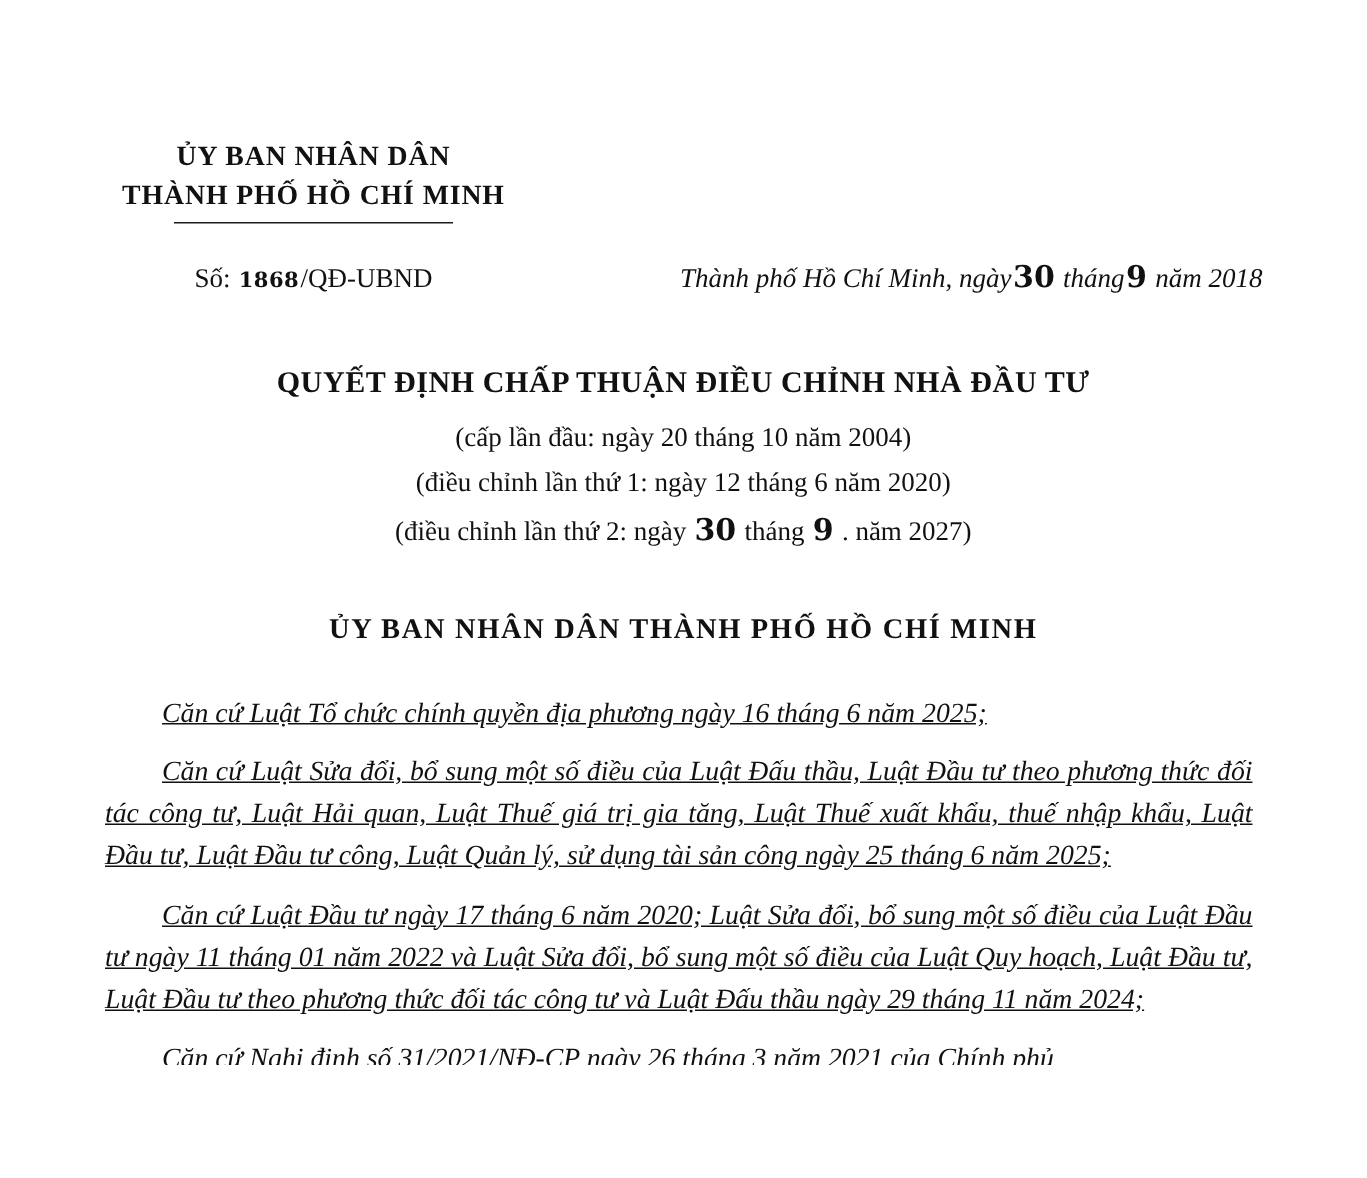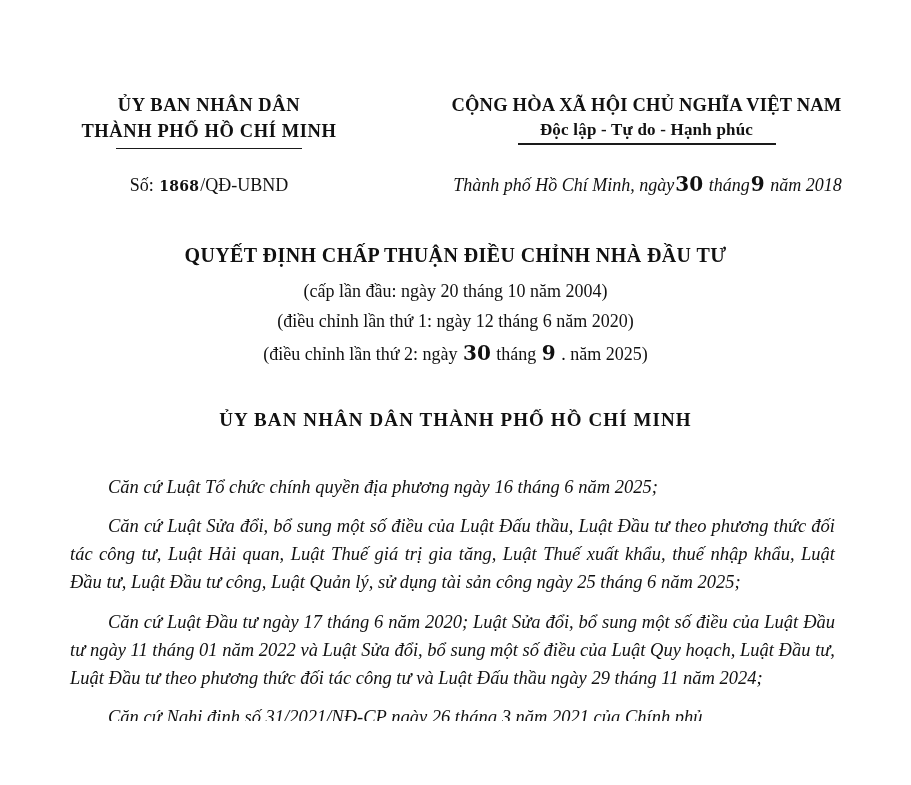--- a/index.html
+++ b/index.html
@@ -131,26 +131,27 @@
   .issuer {
     text-align: center;
     font-size: 19px;
     font-weight: bold;
     letter-spacing: 1.1px;
     margin-top: 44px;
   }
 
   
   .body-text {
-    margin-top: 42px;
+    margin-top: 31px;
     padding: 0 76px 0 70px;
     font-size: 18.5px;
     font-style: italic;
     line-height: 1.52;
     text-align: justify;
+    text-decoration: underline;
   }
   .body-text p {
     margin: 0 0 11px 0;
     text-indent: 38px;
   }
   .cut-off {
     overflow: hidden;
     height: 18px;
     position: relative;
   }
@@ -161,25 +162,20 @@
 </head>
 <body>
 
 <div class="page">
 
   <div class="header">
     <div class="header-left">
       <div class="org-name">ỦY BAN NHÂN DÂN</div>
       <div class="org-name">THÀNH PHỐ HỒ CHÍ MINH</div>
       <div class="underline-short"></div>
-    </div>
-    <div class="header-right">
-      <div class="nation-name">CỘNG HÒA XÃ HỘI CHỦ NGHĨA VIỆT NAM</div>
-      <div class="motto">Độc lập - Tự do - Hạnh phúc</div>
-      <div class="underline-long"></div>
     </div>
   </div>
 
   <div class="numline">
     <div class="numline-left">
       <span>Số:</span>
       <span class="handwritten">1868</span><span>/QĐ-UBND</span>
     </div>
     <div class="numline-right">
       <span>Thành phố Hồ Chí Minh, ngày</span><span class="hw-small">30</span>
@@ -190,21 +186,21 @@
 
   <div class="title-block">
     <div class="doc-title">QUYẾT ĐỊNH CHẤP THUẬN ĐIỀU CHỈNH NHÀ ĐẦU TƯ</div>
     <div class="sub-line first">(cấp lần đầu: ngày 20 tháng 10 năm 2004)</div>
     <div class="sub-line">(điều chỉnh lần thứ 1: ngày 12 tháng 6 năm 2020)</div>
     <div class="sub-line">
       <span>(điều chỉnh lần thứ 2: ngày</span>
       <span class="hw-small">30</span>
       <span>tháng</span>
       <span class="hw-small">9</span>
-      <span>. năm 2025)</span>
+      <span>. năm 2027)</span>
     </div>
   </div>
 
   <div class="issuer">ỦY BAN NHÂN DÂN THÀNH PHỐ HỒ CHÍ MINH</div>
 
   <div class="body-text">
     <p>Căn cứ Luật Tổ chức chính quyền địa phương ngày 16 tháng 6 năm 2025;</p>
     <p>Căn cứ Luật Sửa đổi, bổ sung một số điều của Luật Đấu thầu, Luật Đầu tư theo phương thức đối tác công tư, Luật Hải quan, Luật Thuế giá trị gia tăng, Luật Thuế xuất khẩu, thuế nhập khẩu, Luật Đầu tư, Luật Đầu tư công, Luật Quản lý, sử dụng tài sản công ngày 25 tháng 6 năm 2025;</p>
     <p>Căn cứ Luật Đầu tư ngày 17 tháng 6 năm 2020; Luật Sửa đổi, bổ sung một số điều của Luật Đầu tư ngày 11 tháng 01 năm 2022 và Luật Sửa đổi, bổ sung một số điều của Luật Quy hoạch, Luật Đầu tư, Luật Đầu tư theo phương thức đối tác công tư và Luật Đấu thầu ngày 29 tháng 11 năm 2024;</p>
     <div class="cut-off">

